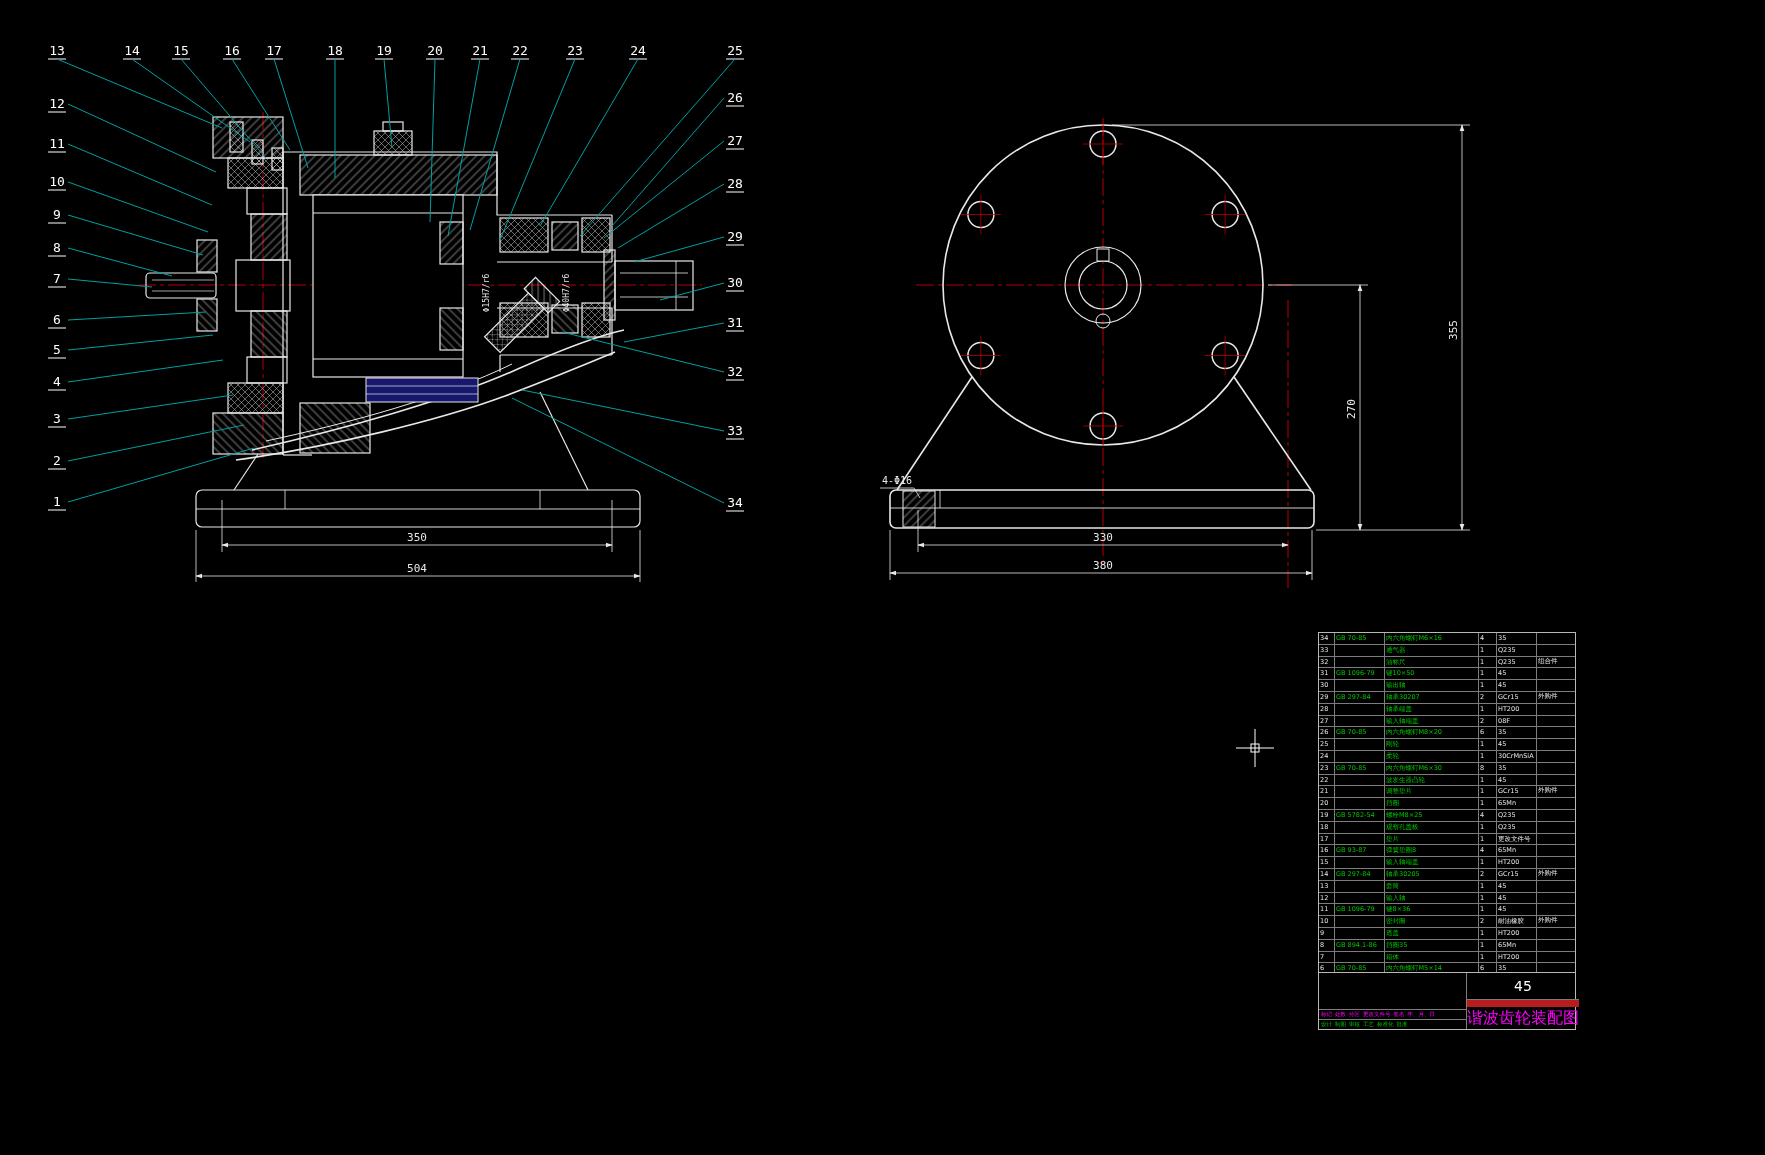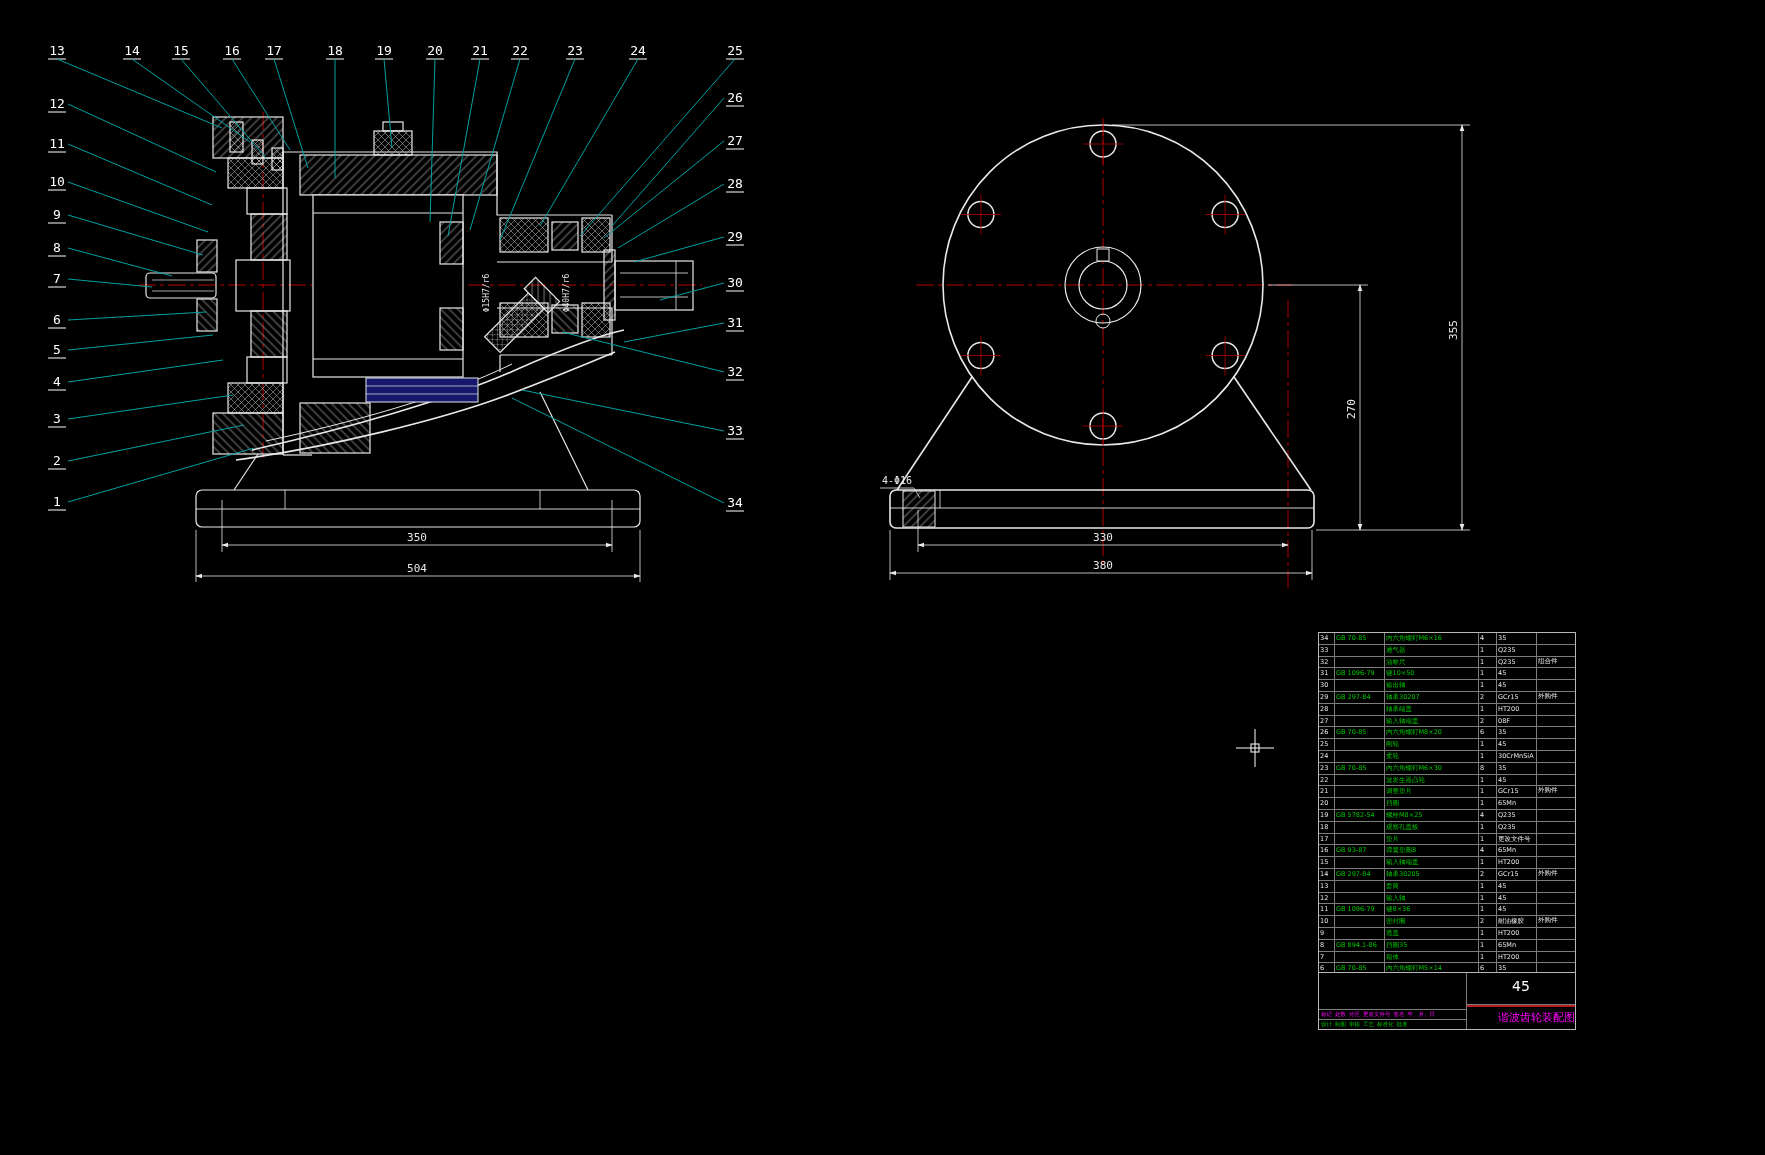--- a/index.html
+++ b/index.html
@@ -19,22 +19,22 @@
   
   #titleblock{position:absolute;left:1318px;top:972px;width:256px;height:56px;border:1px solid #b8b8b8;
               display:grid;grid-template-columns:148px 1fr;background:#000;}
   #tb-left{border-right:1px solid #7d7d7d;display:flex;flex-direction:column;justify-content:flex-end;}
   .tb-row{display:flex;gap:3px;padding:1px 2px;border-top:1px solid #7d7d7d;}
   .tb-row span{font-size:5.5px;line-height:7px;white-space:nowrap;}
   .tb-row .mag{color:#ff00ff;}
   .tb-row .grn{color:#00c800;}
   #tb-right{display:flex;flex-direction:column;}
   #tb-material{flex:1;color:#fff;font-size:14px;text-align:center;line-height:26px;border-bottom:1px solid #7d7d7d;}
-  #tb-title{height:22px;color:#ff00ff;font-size:11px;text-align:right;line-height:22px;white-space:nowrap;
-            border-top:2px solid #b91c1c;overflow:hidden;}
+  #tb-title{height:22px;color:#ff00ff;font-size:16px;text-align:right;line-height:22px;white-space:nowrap;
+            border-top:7px solid #b91c1c;overflow:hidden;}
 </style>
 </head>
 <body>
 
 <div id="viewport">
 <svg id="drawing" width="1765" height="1155" viewBox="0 0 1765 1155">
   <defs>
     <pattern id="h1" patternUnits="userSpaceOnUse" width="6" height="6" patternTransform="rotate(45)">
       <line x1="3" y1="0" x2="3" y2="6" stroke="#c8c8c8" stroke-width="0.6"></line>
     </pattern>

